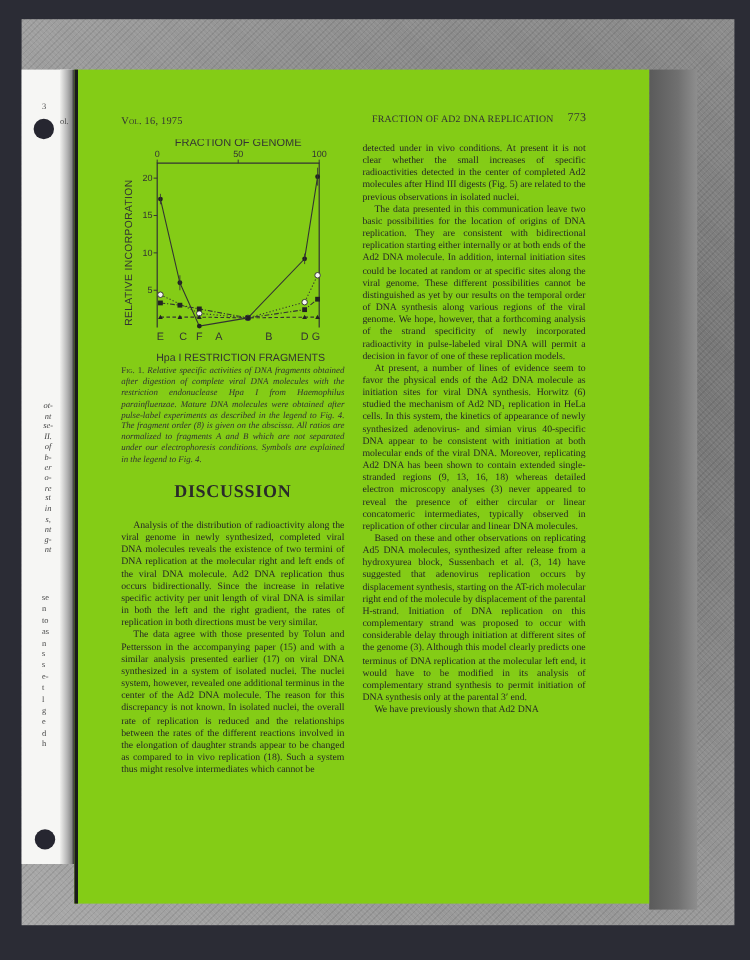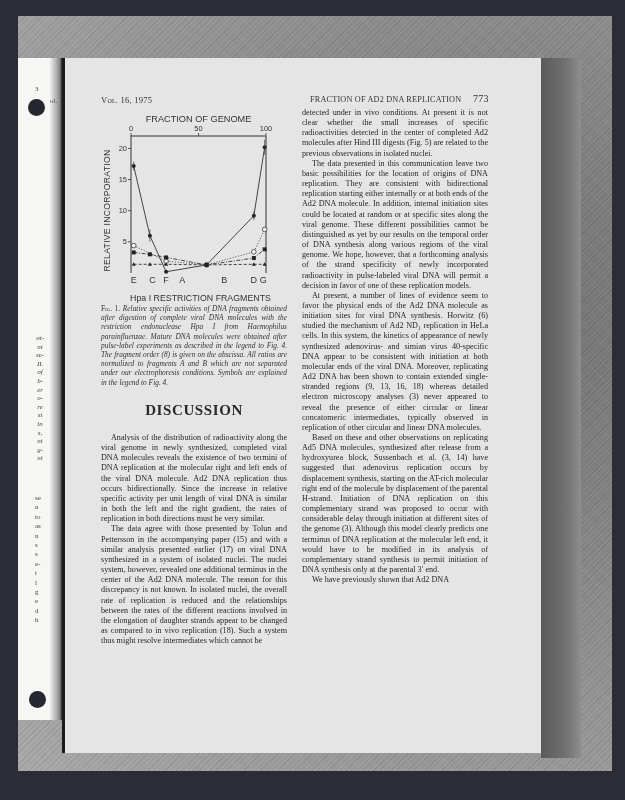--- a/index.html
+++ b/index.html
@@ -38,21 +38,21 @@
   }
   .strip-text {
     position:absolute; left:18px; font-style:italic; font-size:7px; line-height:8.6px;
     color:#444; white-space:pre;
   }
   .strip-text-roman {
     position:absolute; left:17px; font-size:7px; line-height:9.4px; color:#444; white-space:pre;
   }
   .page {
     position:absolute; left:62px; top:58px; width:479px; height:695px;
-    background:#e5e5e5;
+    background:#84cc16;
   }
   .page .edge-shadow {
     position:absolute; left:0; top:0; width:3px; height:100%;
     background:#1a1a1a;
   }
   .hdr { position:absolute; top:37px; font-size:8.6px; letter-spacing:0.2px; color:#333; }
   .hdr-left { left:39px; font-variant:small-caps; }
   .hdr-title { left:248px; font-size:8.2px; }
   .hdr-page { left:411px; font-size:10px; top:35px; }
 
@@ -68,21 +68,21 @@
     position:absolute; left:39px; top:344px; width:186px; text-align:center;
     font-size:15px; font-weight:bold; letter-spacing:0.6px; color:#2a2a2a;
   }
   .col {
     position:absolute; width:186px; font-size:8.15px; line-height:10.15px;
     text-align:justify; color:#262626;
   }
   .col p { margin:0; text-indent:10px; }
   .col p.noindent { text-indent:0; }
   .col-left { left:39px; top:375px; }
-  .col-right { left:240px; top:50px; }
+  .col-right { left:240px; top:61px; }
 </style>
 </head>
 <body>
 
 <div class="frame">
   <div class="frame-noise"></div>
 </div>
 <div class="shadow-right"></div>
 
 <div class="left-strip">

